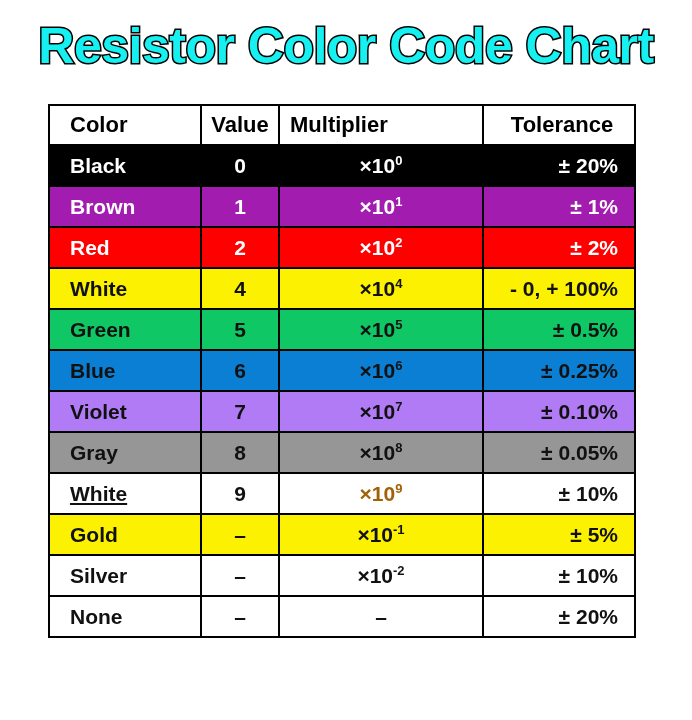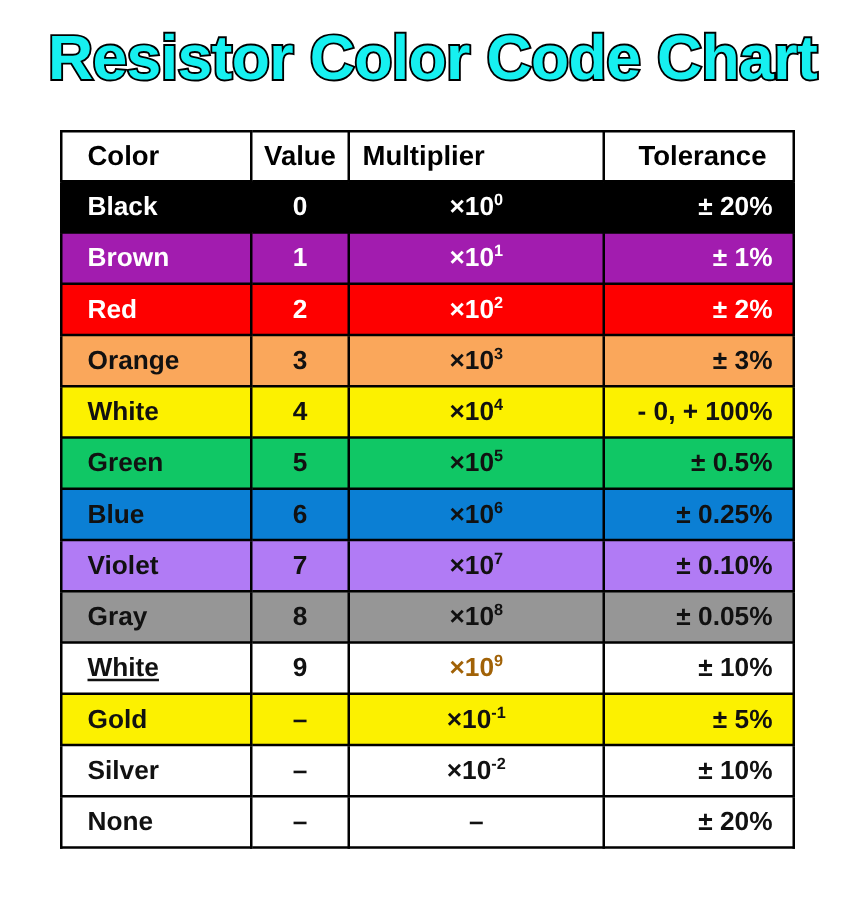--- a/index.html
+++ b/index.html
@@ -138,26 +138,20 @@
         <td class="cell-value" style="color: rgb(255, 255, 255);">1</td>
         <td class="cell-multiplier" style="color: rgb(255, 255, 255);"><span>×10</span><sup>1</sup></td>
         <td class="cell-tolerance" style="color: rgb(255, 255, 255);">± 1%</td>
       </tr>
       <tr style="background: rgb(254, 0, 0);">
         <td class="cell-color" style="color: rgb(255, 255, 255);">Red</td>
         <td class="cell-value" style="color: rgb(255, 255, 255);">2</td>
         <td class="cell-multiplier" style="color: rgb(255, 255, 255);"><span>×10</span><sup>2</sup></td>
         <td class="cell-tolerance" style="color: rgb(255, 255, 255);">± 2%</td>
       </tr>
-      <tr style="background: rgb(250, 167, 91);">
-        <td class="cell-color" style="color: rgb(17, 17, 17);">Orange</td>
-        <td class="cell-value" style="color: rgb(17, 17, 17);">3</td>
-        <td class="cell-multiplier" style="color: rgb(17, 17, 17);"><span>×10</span><sup>3</sup></td>
-        <td class="cell-tolerance" style="color: rgb(17, 17, 17);">± 3%</td>
-      </tr>
       <tr style="background: rgb(252, 241, 0);">
         <td class="cell-color" style="color: rgb(17, 17, 17);">White</td>
         <td class="cell-value" style="color: rgb(17, 17, 17);">4</td>
         <td class="cell-multiplier" style="color: rgb(17, 17, 17);"><span>×10</span><sup>4</sup></td>
         <td class="cell-tolerance" style="color: rgb(17, 17, 17);">- 0, + 100%</td>
       </tr>
       <tr style="background: rgb(16, 199, 101);">
         <td class="cell-color" style="color: rgb(17, 17, 17);">Green</td>
         <td class="cell-value" style="color: rgb(17, 17, 17);">5</td>
         <td class="cell-multiplier" style="color: rgb(17, 17, 17);"><span>×10</span><sup>5</sup></td>

